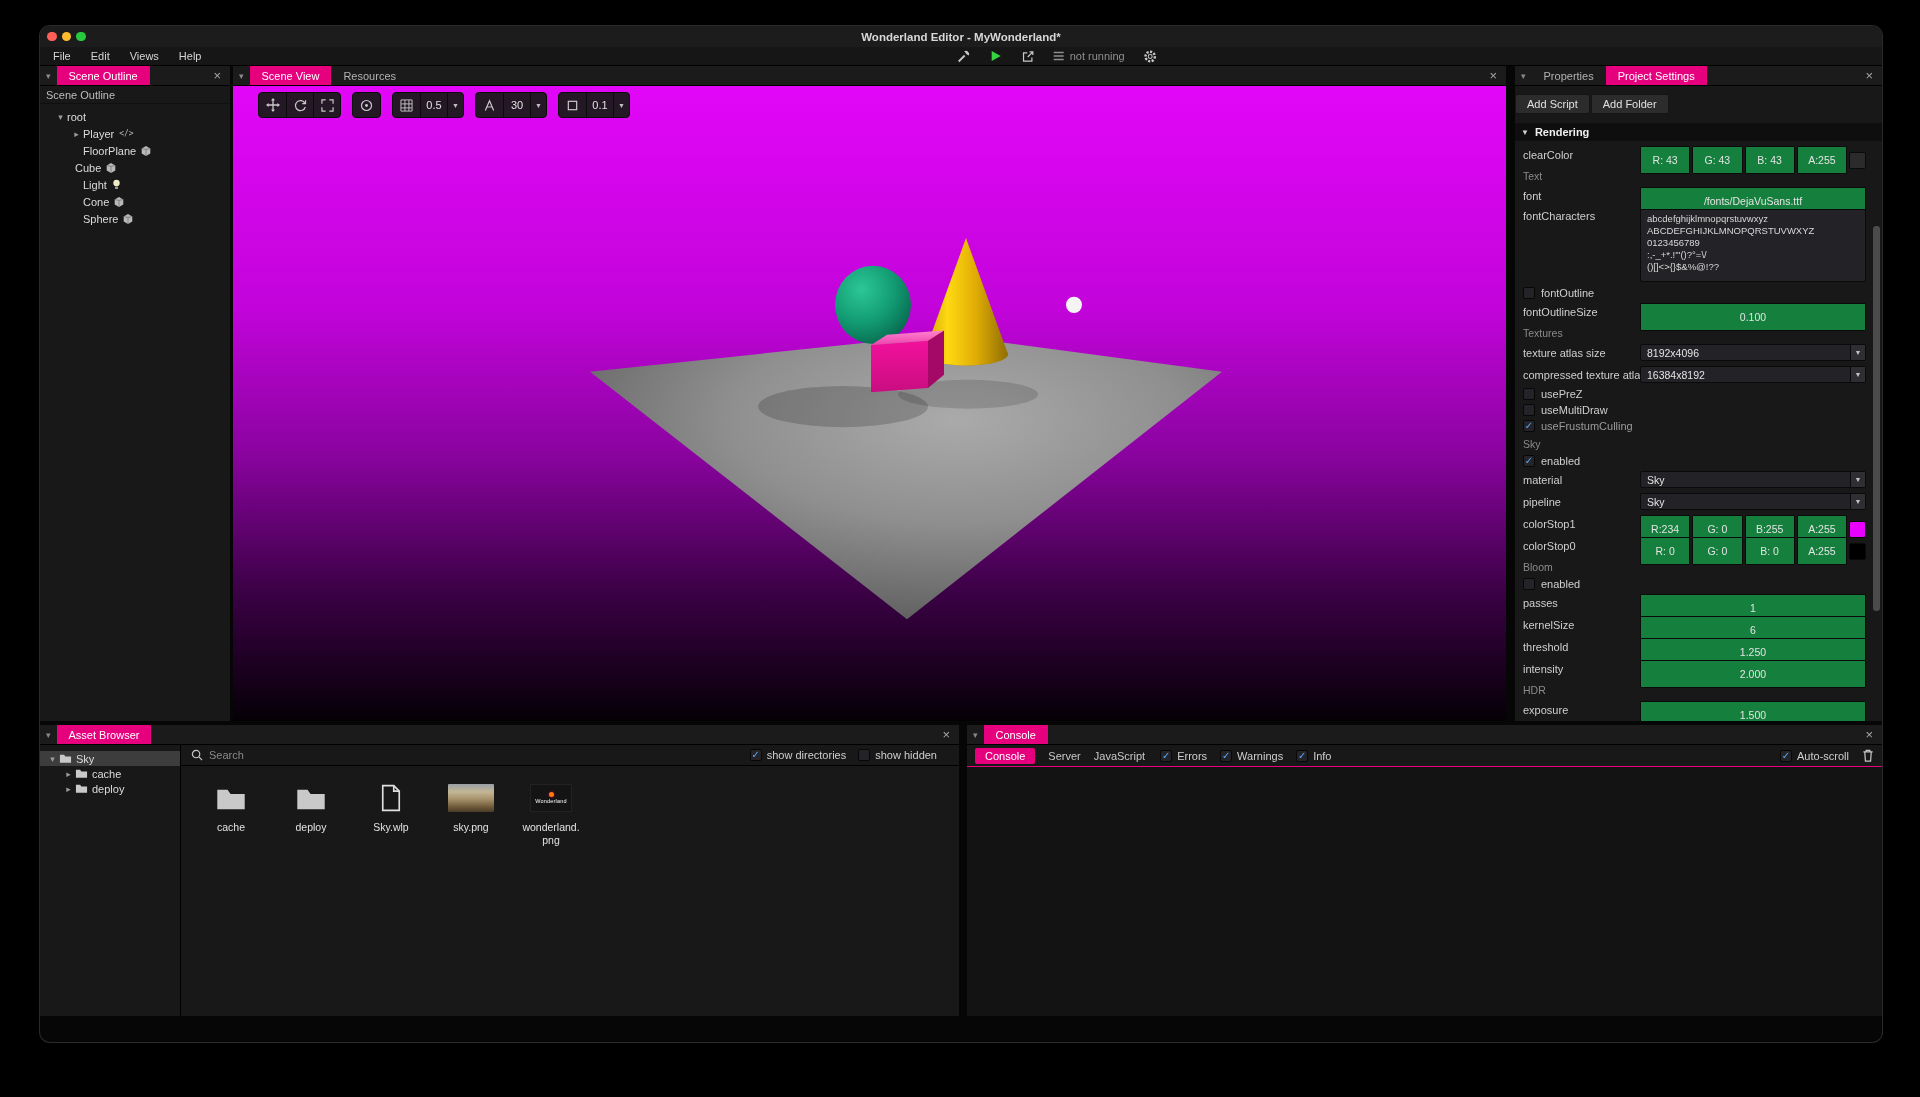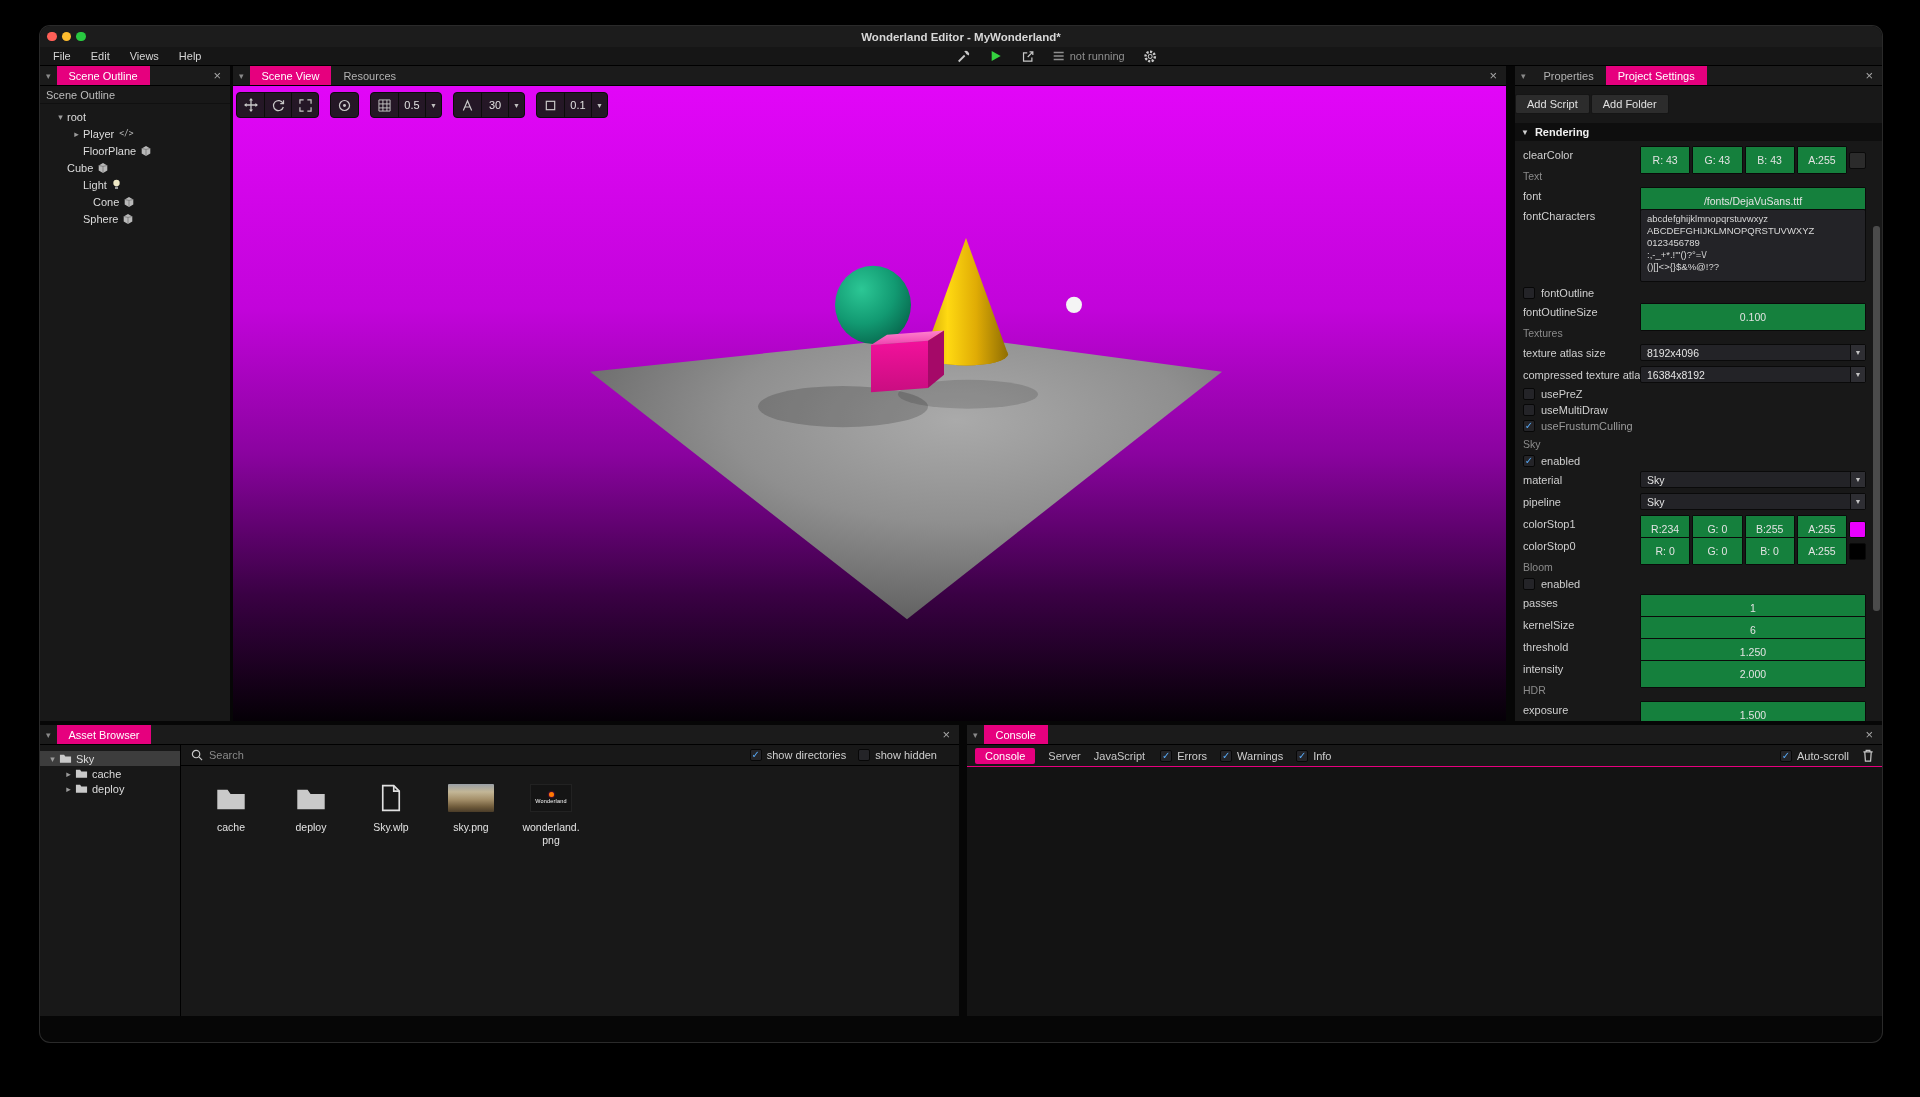--- a/index.html
+++ b/index.html
@@ -34,21 +34,21 @@
   .tree-row {display:flex;align-items:center;height:17px;font-size:11px;color:#dcdcdc}
   .tree-row.sel {background:#3d3d3d}
   .tw {width:13px;text-align:center;color:#9a9a9a;font-size:9px;flex:0 0 13px}
   .tree-icon {margin-left:5px;display:inline-flex;align-items:center;color:#b5b5b5;font-size:8px;font-family:"DejaVu Sans Mono",monospace}
 
   
   .vp-menubar {flex:0 0 17px;background:#161616;display:flex;align-items:center;gap:2px;padding-left:4px;border-bottom:1px solid #000}
   .vp-menu {font-size:11px;color:#cfcfcf;padding:1px 8px}
   .viewport {position:relative;flex:1;overflow:hidden}
   .scene-svg {position:absolute;inset:0;width:100%;height:100%}
-  .vp-toolbar {position:absolute;top:6px;left:3px;display:flex;gap:11px;align-items:center}
+  .vp-toolbar {position:absolute;top:6px;left:25px;display:flex;gap:11px;align-items:center}
   .tool-group {display:flex;background:rgba(24,24,24,.94);border:1px solid #0b0b0b;border-radius:4px;overflow:hidden}
   .tool-btn {width:27px;height:24px;display:flex;align-items:center;justify-content:center}
   .tool-btn + .tool-btn,.tool-num,.tool-dd {border-left:1px solid #0b0b0b}
   .tool-num {min-width:27px;padding:0 5px;font-size:11px;color:#e0e0e0;display:flex;align-items:center;justify-content:center}
   .tool-dd {width:16px;font-size:7px;color:#bfbfbf;display:flex;align-items:center;justify-content:center;height:24px}
 
   
   .ps-body {position:relative;flex:1;overflow:hidden}
   .ps-btnrow {display:flex;gap:1px;padding:8px 0 5px}
   .btn {background:#2c2c2c;border:1px solid #151515;border-radius:2px;color:#e0e0e0;font-size:11px;padding:3px 11px}
@@ -175,41 +175,41 @@
       <div class="tree-row" style="padding-left:30px">
           <span class="tw"></span>
           <span>FloorPlane</span>
           <span class="tree-icon">
             <svg width="10" height="10" viewBox="0 0 10 10">
               <path d="M5 0l4.3 2.5v5L5 10 .7 7.5v-5z" fill="#b9b9b9"></path>
               <path d="M5 3.4L9.3 2.5M5 3.4L.7 2.5M5 3.4V10" stroke="#6e6e6e" stroke-width=".7" fill="none"></path>
             </svg>
           </span>
         </div>
-      <div class="tree-row" style="padding-left:14px">
+      <div class="tree-row" style="padding-left:22px">
           <span class="tw"></span>
           <span>Cube</span>
           <span class="tree-icon">
             <svg width="10" height="10" viewBox="0 0 10 10">
               <path d="M5 0l4.3 2.5v5L5 10 .7 7.5v-5z" fill="#b9b9b9"></path>
               <path d="M5 3.4L9.3 2.5M5 3.4L.7 2.5M5 3.4V10" stroke="#6e6e6e" stroke-width=".7" fill="none"></path>
             </svg>
           </span>
         </div>
       <div class="tree-row" style="padding-left:30px">
           <span class="tw"></span>
           <span>Light</span>
           <span class="tree-icon">
             <svg width="9" height="11" viewBox="0 0 9 11">
               <circle cx="4.5" cy="4" r="3.2" fill="#efe9c6"></circle>
               <rect x="3" y="7.4" width="3" height="2.6" rx=".5" fill="#9a9a9a"></rect>
             </svg>
           </span>
         </div>
-      <div class="tree-row" style="padding-left:40px">
+      <div class="tree-row" style="padding-left:30px">
           <span class="tw"></span>
           <span>Cone</span>
           <span class="tree-icon">
             <svg width="10" height="10" viewBox="0 0 10 10">
               <path d="M5 0l4.3 2.5v5L5 10 .7 7.5v-5z" fill="#b9b9b9"></path>
               <path d="M5 3.4L9.3 2.5M5 3.4L.7 2.5M5 3.4V10" stroke="#6e6e6e" stroke-width=".7" fill="none"></path>
             </svg>
           </span>
         </div>
       <div class="tree-row" style="padding-left:30px">

